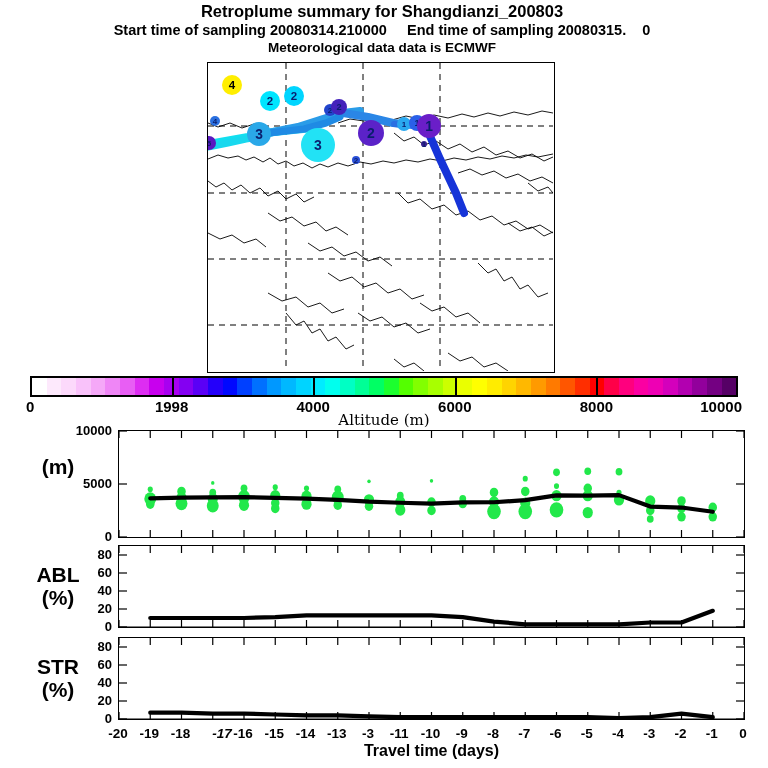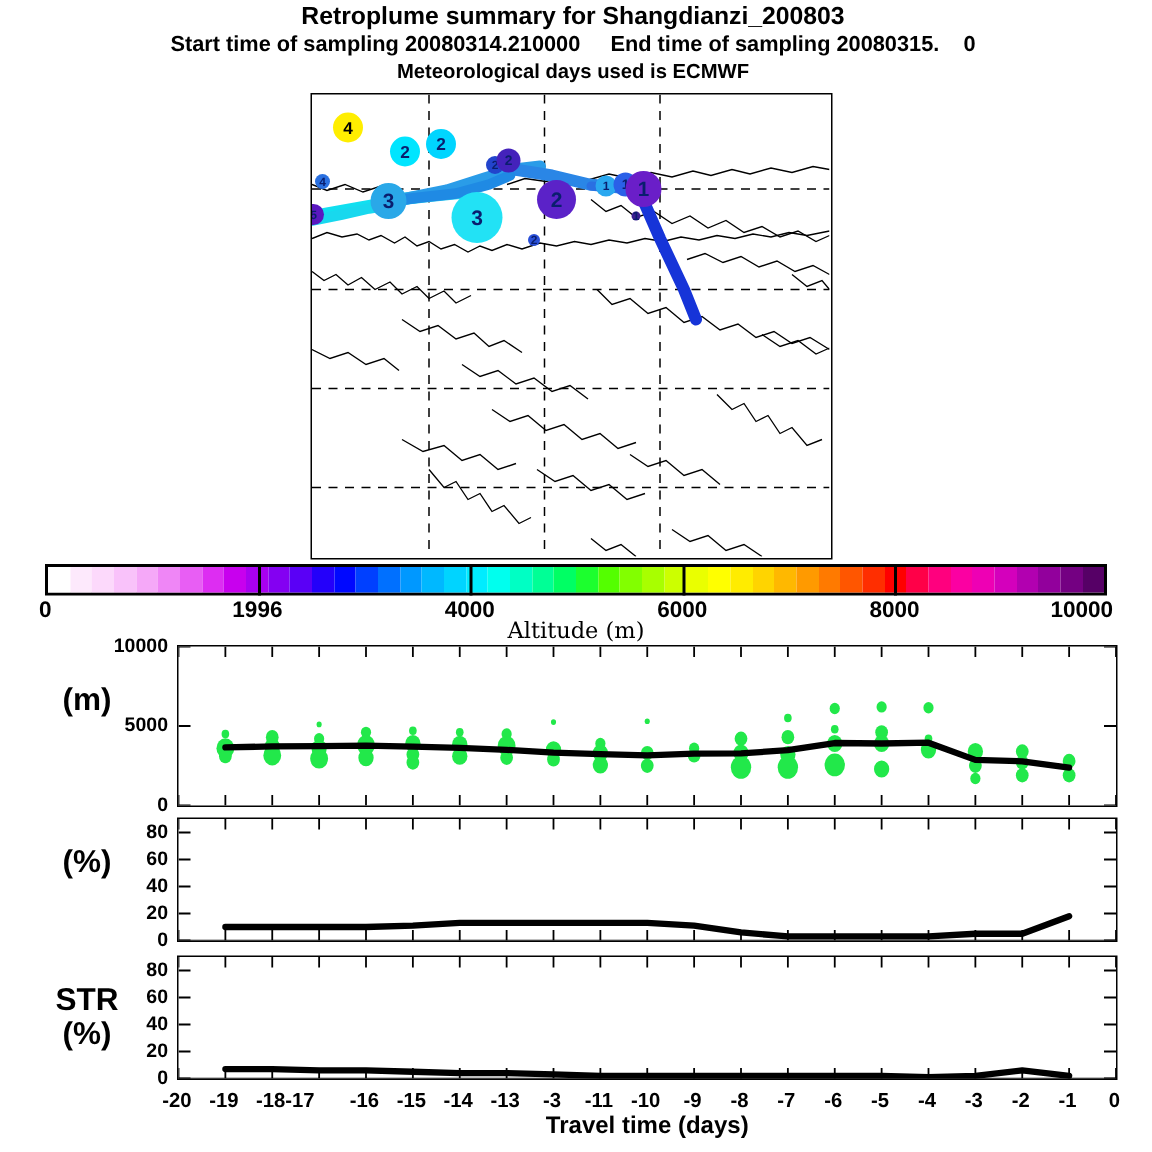--- a/index.html
+++ b/index.html
@@ -47,21 +47,21 @@
          transform:translateX(-50%);white-space:nowrap;}
   #xaxis-label{left:118px;top:742px;width:627px;text-align:center;
                font-size:16px;font-weight:bold;}
 </style>
 </head>
 <body>
 
 <div class="abs" id="title-block">
   <div class="t-main">Retroplume summary for Shangdianzi_200803</div>
   <div class="t-sub">Start time of sampling 20080314.210000     End time of sampling 20080315.    0</div>
-  <div class="t-sub3">Meteorological days used is ECMWF</div>
+  <div class="t-sub3">Meteorological data data is ECMWF</div>
 </div>
 
 <div class="abs" id="map-frame">
   <svg id="map-svg" width="345" height="308">
     <g id="map-coast" fill="none" stroke="#000" stroke-width="0.9">
         <path d="M0,96 L10,92 L20,95 L30,93 L38,97 L46,94 L55,99 L62,95 L70,101 L78,98 L86,103 L95,100 L104,105 L112,101 L120,104 L130,100 L140,103 L152,99 L163,101 L175,98 L186,100 L198,97 L210,99 L222,96 L234,98 L246,95 L258,97 L270,94 L282,96 L294,93 L306,95 L318,92 L330,94 L345,91"></path>
         <path d="M0,118 L8,124 L16,120 L24,127 L33,122 L42,130 L52,125 L60,133 L70,128 L78,136 L88,131 L96,139 L106,134"></path>
         <path d="M130,60 L142,56 L156,58 L170,54 L184,57 L198,53 L212,56 L226,52 L240,55 L254,51 L266,54 L280,50 L292,53 L306,49 L320,52 L334,48 L345,50"></path>
         <path d="M186,70 L196,78 L206,74 L216,82 L228,78 L240,86 L252,81 L264,89 L276,84 L288,92 L300,88 L312,95 L324,91 L336,98 L345,94"></path>
         <path d="M250,110 L262,106 L274,112 L286,108 L298,115 L310,111 L322,118 L334,114 L345,120"></path>
@@ -210,21 +210,21 @@
     <div class="sw" style="background: rgb(251, 0, 162);"></div>
     <div class="sw" style="background: rgb(238, 0, 180);"></div>
     <div class="sw" style="background: rgb(212, 0, 188);"></div>
     <div class="sw" style="background: rgb(178, 0, 176);"></div>
     <div class="sw" style="background: rgb(146, 0, 156);"></div>
     <div class="sw" style="background: rgb(116, 0, 130);"></div>
     <div class="sw" style="background: rgb(86, 0, 102);"></div>
   </div>
 <div id="cbar-ticks" class="abs">
     <div class="cbt" style="transform: none; left: 26px;">0</div>
-    <div class="cbt" style="left: 171.6px;">1996</div>
+    <div class="cbt" style="left: 171.6px;">1998</div>
     <div class="cbt" style="left: 313.2px;">4000</div>
     <div class="cbt" style="left: 454.8px;">6000</div>
     <div class="cbt" style="left: 596.4px;">8000</div>
     <div class="cbt" style="transform: translateX(-100%); left: 742px;">10000</div>
   </div>
 <div class="abs" id="cbar-label">Altitude (m)</div>
 
 <div class="ylab" id="ylab-alt">
   <div>(m)</div>
 </div>
@@ -340,20 +340,21 @@
         <ellipse cx="562.5" cy="77.38" rx="4.25" ry="4.75" fill="#22e84a"></ellipse>
         <ellipse cx="562.5" cy="85.86" rx="4.25" ry="4.75" fill="#22e84a"></ellipse>
         <ellipse cx="593.75" cy="76.32" rx="4.25" ry="4.75" fill="#22e84a"></ellipse>
         <ellipse cx="593.75" cy="85.86" rx="4.25" ry="4.75" fill="#22e84a"></ellipse>
       </g>
     <path id="alt-line" fill="none" stroke="#000" stroke-width="4.2" stroke-linejoin="round" stroke-linecap="round" d="M31.25,67.31 L62.5,66.568 L93.75,66.462 L125,66.144 L156.25,66.78 L187.5,67.628 L218.75,68.9 L250,70.702 L281.25,71.762 L312.5,72.61 L343.75,71.44399999999999 L375,71.232 L406.25,69.112 L437.5,64.342 L468.75,64.66 L500,64.13 L531.25,75.578 L562.5,76.532 L593.75,80.772"></path>
   </svg>
 </div>
 
 <div class="ylab" id="ylab-abl">
+  <div>ABL</div>
   <div>(%)</div>
 </div>
 <div class="panel" id="panel-abl">
   <svg width="625" height="81">
     <g id="abl-ticks" stroke="#000" stroke-width="1.2">
         <line x1="0" y1="81" x2="0" y2="74"></line>
         <line x1="0" y1="0" x2="0" y2="7"></line>
         <line x1="31.25" y1="81" x2="31.25" y2="74"></line>
         <line x1="31.25" y1="0" x2="31.25" y2="7"></line>
         <line x1="62.5" y1="81" x2="62.5" y2="74"></line>
@@ -472,21 +473,21 @@
         <line x1="0" y1="81" x2="625" y2="81" stroke="#000" stroke-width="1.1"></line>
       </g>
     <path id="str-line" fill="none" stroke="#000" stroke-width="4.2" stroke-linejoin="round" stroke-linecap="round" d="M31.25,74.7 L62.5,74.7 L93.75,75.6 L125,75.6 L156.25,76.5 L187.5,77.4 L218.75,77.4 L250,78.3 L281.25,79.2 L312.5,79.2 L343.75,79.2 L375,79.2 L406.25,79.2 L437.5,79.2 L468.75,79.2 L500,80.1 L531.25,79.2 L562.5,75.6 L593.75,79.2"></path>
   </svg>
 </div>
 
 <div id="xtick-host">
     <div class="xtick abs" style="left: 118px; top: 726px;">-20</div>
     <div class="xtick abs" style="left: 149.25px; top: 726px;">-19</div>
     <div class="xtick abs" style="left: 180.5px; top: 726px;">-18</div>
-    <div class="xtick abs" style="left: 200px; top: 726px;">-17</div>
+    <div class="xtick abs" style="left: 222px; top: 726px; font-style: italic;">-17</div>
     <div class="xtick abs" style="left: 243px; top: 726px;">-16</div>
     <div class="xtick abs" style="left: 274.25px; top: 726px;">-15</div>
     <div class="xtick abs" style="left: 305.5px; top: 726px;">-14</div>
     <div class="xtick abs" style="left: 336.75px; top: 726px;">-13</div>
     <div class="xtick abs" style="left: 368px; top: 726px;">-3</div>
     <div class="xtick abs" style="left: 399.25px; top: 726px;">-11</div>
     <div class="xtick abs" style="left: 430.5px; top: 726px;">-10</div>
     <div class="xtick abs" style="left: 461.75px; top: 726px;">-9</div>
     <div class="xtick abs" style="left: 493px; top: 726px;">-8</div>
     <div class="xtick abs" style="left: 524.25px; top: 726px;">-7</div>

